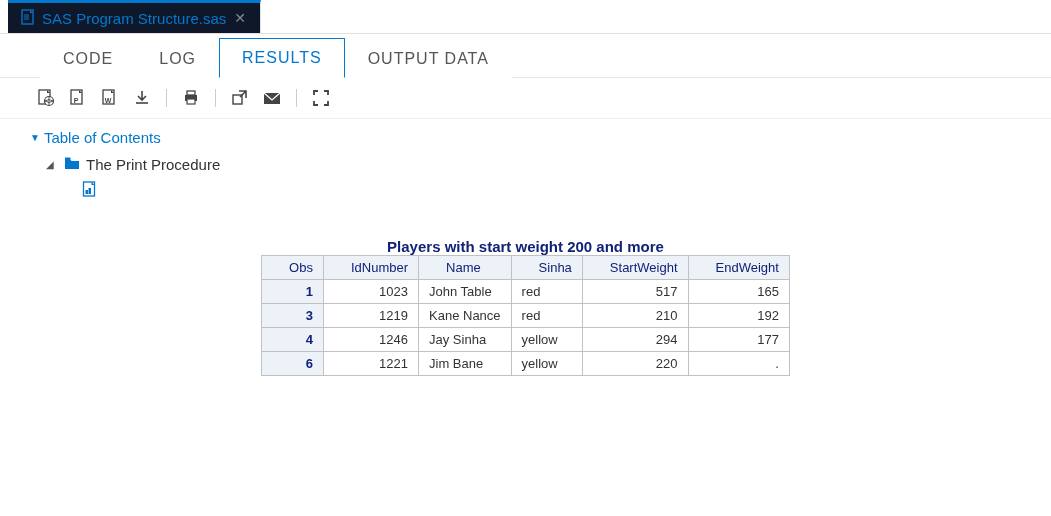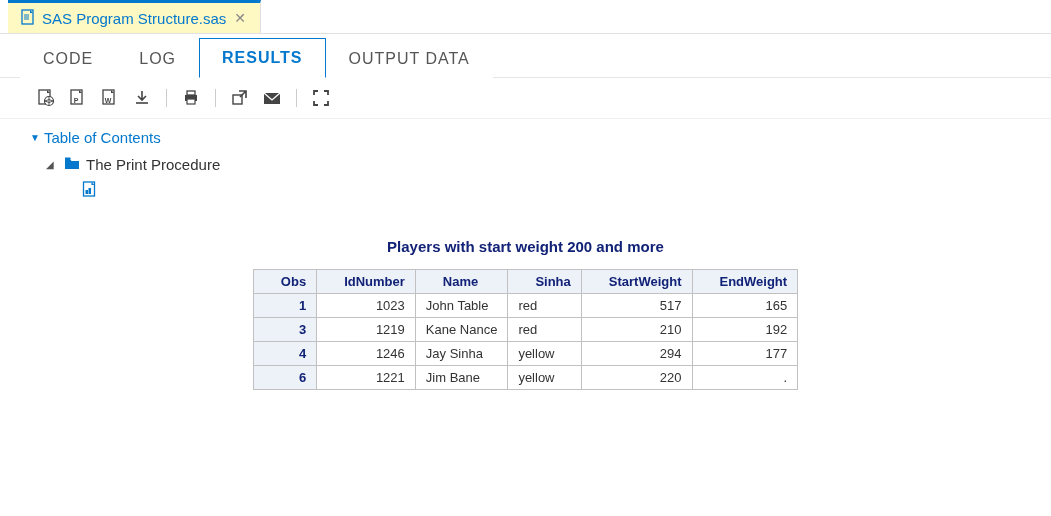--- a/index.html
+++ b/index.html
@@ -19,62 +19,61 @@
     border-bottom: 1px solid #e0e0e0;
     padding: 0 8px;
     height: 34px;
   }
   .file-tab {
     display: flex;
     align-items: center;
     gap: 6px;
     padding: 6px 12px;
     border-top: 3px solid #0378cd;
-    background: #fef9c3;
+    background: #0f172a;
     border-right: 1px solid #e0e0e0;
     height: 100%;
   }
   .file-tab .file-name {
     color: #0378cd;
     font-size: 15px;
   }
   .file-tab .close {
     color: #888;
     font-size: 14px;
     cursor: pointer;
     padding: 0 2px;
   }
   .sas-file-icon {
     color: #0378cd;
   }
 
   .subtabs {
     display: flex;
     align-items: flex-end;
-    padding-left: 20px;
+    padding-left: 40px;
     border-bottom: 1px solid #e6e6e6;
     height: 44px;
   }
   .subtab {
     padding: 10px 22px;
     font-size: 16px;
     letter-spacing: 1px;
     color: #555;
     cursor: pointer;
     border: 1px solid transparent;
     border-bottom: none;
     position: relative;
     top: 1px;
     background: #fff;
   }
   .subtab.active {
     color: #0378cd;
     border: 1px solid #0378cd;
     border-bottom: 1px solid #fff;
-    font-weight: bold;
   }
 
   .toolbar {
     display: flex;
     align-items: center;
     gap: 4px;
     padding: 8px 32px;
     border-bottom: 1px solid #f0f0f0;
   }
   .tool-btn {
@@ -132,36 +131,35 @@
   .doc-icon { color: #0378cd; }
 
   .result-area {
     padding: 20px 50px;
   }
   .result-title {
     text-align: center;
     color: #112277;
     font-weight: bold;
     font-size: 15px;
-    margin-bottom: 14px;
   }
   .result-table {
     margin: 0 auto;
     border-collapse: collapse;
     font-size: 13px;
   }
   .result-table th, .result-table td {
     border: 1px solid #c1c1c1;
     padding: 4px 10px;
     white-space: nowrap;
   }
   .result-table th {
     background: #edf2f9;
     color: #112277;
-    font-weight: bold;
+    font-weight: normal;
     text-align: left;
     padding-left: 27px;
   }
   .result-table th.obs-h { text-align: right; }
   .result-table td.obs {
     background: #edf2f9;
     color: #112277;
     font-weight: bold;
     text-align: right;
   }

